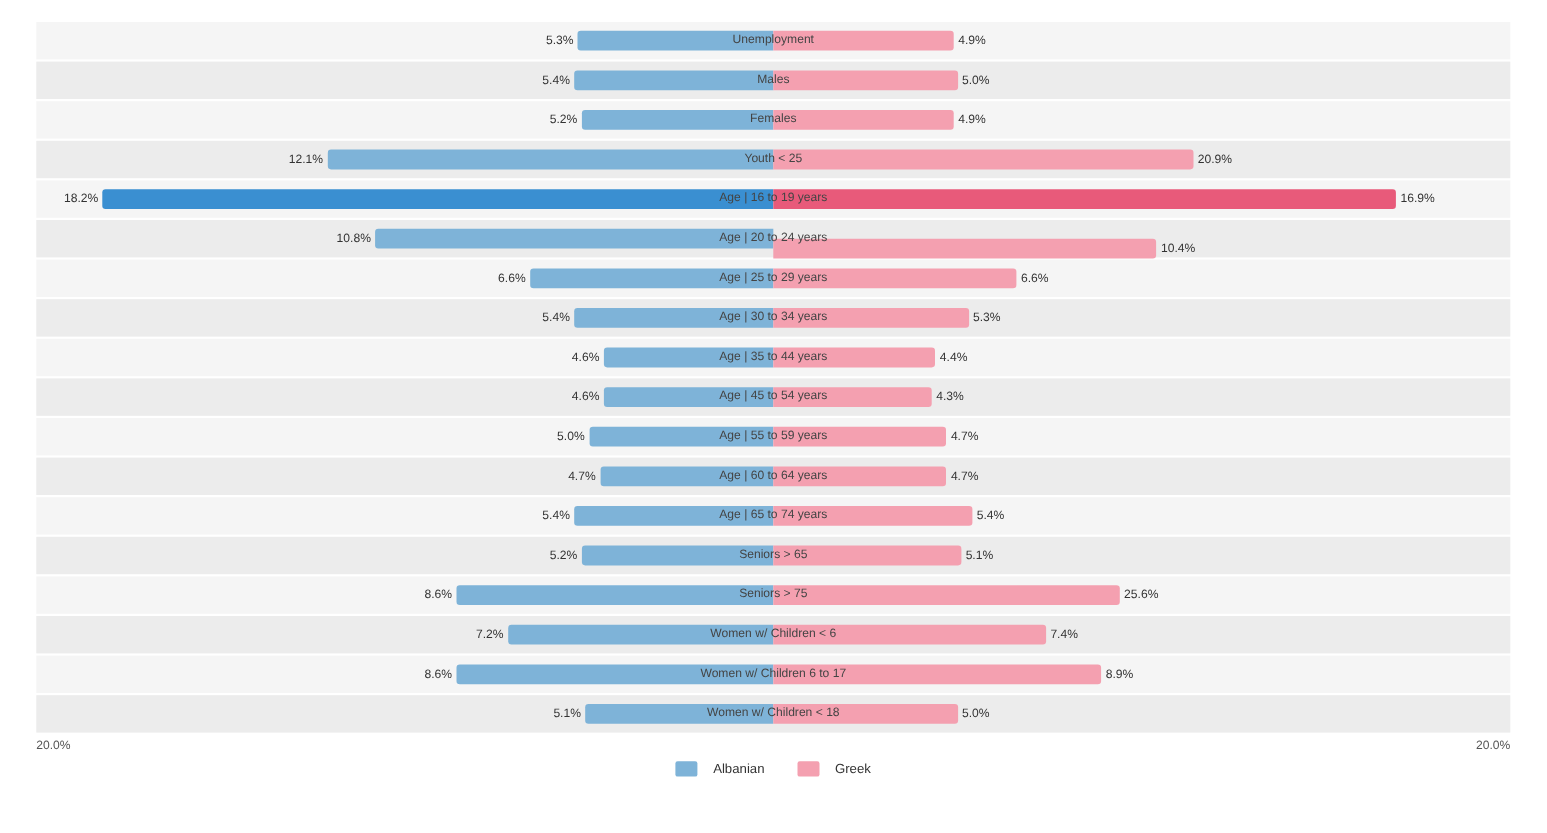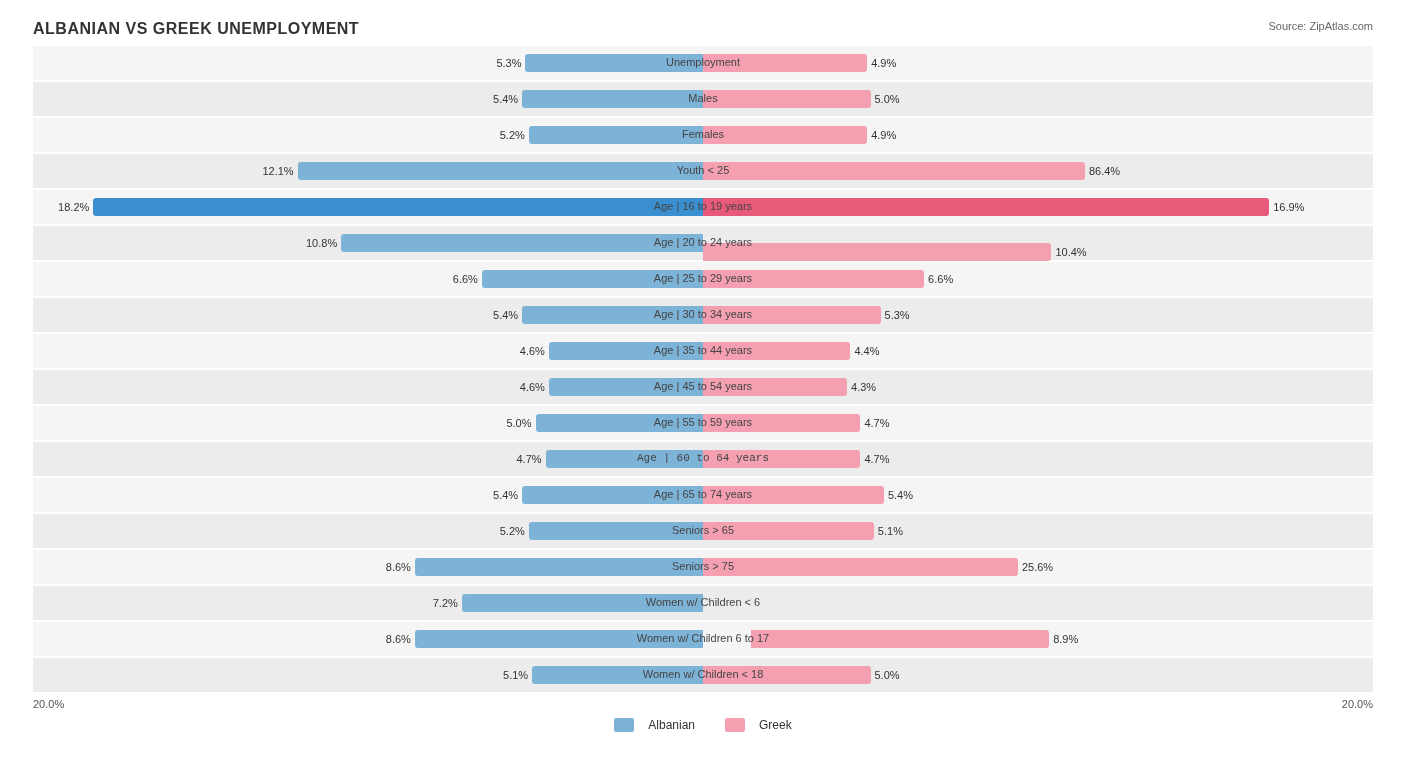--- a/index.html
+++ b/index.html
@@ -86,24 +86,20 @@
     .legend-color {
       width: 20px;
       height: 14px;
       border-radius: 2px;
     }
   </style>
 </head>
 <body>
 
 <div class="chart-container">
-  <div class="chart-header">
-    <div class="chart-title">ALBANIAN VS GREEK UNEMPLOYMENT</div>
-    <div class="chart-source">Source: ZipAtlas.com</div>
-  </div>
   <div class="chart-body" id="chart-body">
 
   <div class="row">
       <div class="row-inner" style="position:relative; height:34px;">
 
         <div style="position:absolute; right:50%; height:100%; display:flex; align-items:center; justify-content:flex-end; padding-right:0;">
           <div style="position:relative; height:18px; width:177.55px;">
             <div style="position:absolute; right:0; height:18px; width:177.55px; background:#7eb3d8; border-radius:3px 0 0 3px;"></div>
             <span style="position:absolute; right:181.55px; top:50%; transform:translateY(-50%); font-size:11px; color:#333; white-space:nowrap;">5.3%</span>
           </div>
@@ -165,21 +161,21 @@
         <div style="position:absolute; right:50%; height:100%; display:flex; align-items:center; justify-content:flex-end; padding-right:0;">
           <div style="position:relative; height:18px; width:405.34999999999997px;">
             <div style="position:absolute; right:0; height:18px; width:405.34999999999997px; background:#7eb3d8; border-radius:3px 0 0 3px;"></div>
             <span style="position:absolute; right:409.34999999999997px; top:50%; transform:translateY(-50%); font-size:11px; color:#333; white-space:nowrap;">12.1%</span>
           </div>
         </div>
 
         <div style="position:absolute; left:50%; height:100%; display:flex; align-items:center;">
           <div style="position:relative; height:18px; width:381.9px;">
             <div style="position:absolute; left:0; height:18px; width:381.9px; background:#f4a0b0; border-radius:0 3px 3px 0;"></div>
-            <span style="position:absolute; left:385.9px; top:50%; transform:translateY(-50%); font-size:11px; color:#333; white-space:nowrap;">86.4%</span>
+            <span style="position:absolute; left:385.9px; top:50%; transform:translateY(-50%); font-size:11px; color:#333; white-space:nowrap;">20.9%</span>
           </div>
         </div>
 
         <div style="position:absolute; left:50%; transform:translateX(-50%); z-index:10; font-size:11px; color:#444; white-space:nowrap; text-align:center; pointer-events:none; top:50%; margin-top:-7px;">Youth &lt; 25</div>
       </div>
     </div>
       <div class="row">
       <div class="row-inner" style="position:relative; height:34px;">
 
         <div style="position:absolute; right:50%; height:100%; display:flex; align-items:center; justify-content:flex-end; padding-right:0;">
@@ -329,21 +325,21 @@
           </div>
         </div>
 
         <div style="position:absolute; left:50%; height:100%; display:flex; align-items:center;">
           <div style="position:relative; height:18px; width:157.45px;">
             <div style="position:absolute; left:0; height:18px; width:157.45px; background:#f4a0b0; border-radius:0 3px 3px 0;"></div>
             <span style="position:absolute; left:161.45px; top:50%; transform:translateY(-50%); font-size:11px; color:#333; white-space:nowrap;">4.7%</span>
           </div>
         </div>
 
-        <div style="position:absolute; left:50%; transform:translateX(-50%); z-index:10; font-size:11px; color:#444; white-space:nowrap; pointer-events:none; top:50%; margin-top:-7px;font-family:Liberation Mono, monospace;">Age | 60 to 64 years</div>
+        <div style="position:absolute; left:50%; transform:translateX(-50%); z-index:10; font-size:11px; color:#444; white-space:nowrap; pointer-events:none; top:50%; margin-top:-7px;">Age | 60 to 64 years</div>
       </div>
     </div>
       <div class="row">
       <div class="row-inner" style="position:relative; height:34px;">
 
         <div style="position:absolute; right:50%; height:100%; display:flex; align-items:center; justify-content:flex-end; padding-right:0;">
           <div style="position:relative; height:18px; width:180.9px;">
             <div style="position:absolute; right:0; height:18px; width:180.9px; background:#7eb3d8; border-radius:3px 0 0 3px;"></div>
             <span style="position:absolute; right:184.9px; top:50%; transform:translateY(-50%); font-size:11px; color:#333; white-space:nowrap;">5.4%</span>
           </div>
@@ -402,35 +398,41 @@
       <div class="row">
       <div class="row-inner" style="position:relative; height:34px;">
 
         <div style="position:absolute; right:50%; height:100%; display:flex; align-items:center; justify-content:flex-end; padding-right:0;">
           <div style="position:relative; height:18px; width:241.2px;">
             <div style="position:absolute; right:0; height:18px; width:241.2px; background:#7eb3d8; border-radius:3px 0 0 3px;"></div>
             <span style="position:absolute; right:245.2px; top:50%; transform:translateY(-50%); font-size:11px; color:#333; white-space:nowrap;text-align:right;">7.2%</span>
           </div>
         </div>
 
+        <div style="position:absolute; left:50%; height:100%; display:flex; align-items:center;">
+          <div style="position:relative; height:18px; width:247.9px;">
+            <div style="position:absolute; left:0; height:18px; width:247.9px; background:#f4a0b0; border-radius:0 3px 3px 0;"></div>
+            <span style="position:absolute; left:251.9px; top:50%; transform:translateY(-50%); font-size:11px; color:#333; white-space:nowrap;">7.4%</span>
+          </div>
+        </div>
 
         <div style="position:absolute; left:50%; transform:translateX(-50%); z-index:10; font-size:11px; color:#444; white-space:nowrap; text-align:center; pointer-events:none; top:50%; margin-top:-7px;">Women w/ Children &lt; 6</div>
       </div>
     </div>
       <div class="row">
       <div class="row-inner" style="position:relative; height:34px;">
 
         <div style="position:absolute; right:50%; height:100%; display:flex; align-items:center; justify-content:flex-end; padding-right:0;">
           <div style="position:relative; height:18px; width:288.1px;">
             <div style="position:absolute; right:0; height:18px; width:288.1px; background:#7eb3d8; border-radius:3px 0 0 3px;"></div>
             <span style="position:absolute; right:292.1px; top:50%; transform:translateY(-50%); font-size:11px; color:#333; white-space:nowrap;">8.6%</span>
           </div>
         </div>
 
-        <div style="position:absolute; left:50%; height:100%; display:flex; align-items:center;padding-left:48px;">
+        <div style="position:absolute; left:50%; height:100%; display:flex; align-items:center;">
           <div style="position:relative; height:18px; width:298.15px;">
             <div style="position:absolute; left:0; height:18px; width:298.15px; background:#f4a0b0; border-radius:0 3px 3px 0;"></div>
             <span style="position:absolute; left:302.15px; top:50%; transform:translateY(-50%); font-size:11px; color:#333; white-space:nowrap;">8.9%</span>
           </div>
         </div>
 
         <div style="position:absolute; left:50%; transform:translateX(-50%); z-index:10; font-size:11px; color:#444; white-space:nowrap; text-align:left; pointer-events:none; top:50%; margin-top:-7px;">Women w/ Children 6 to 17</div>
       </div>
     </div>
       <div class="row">

